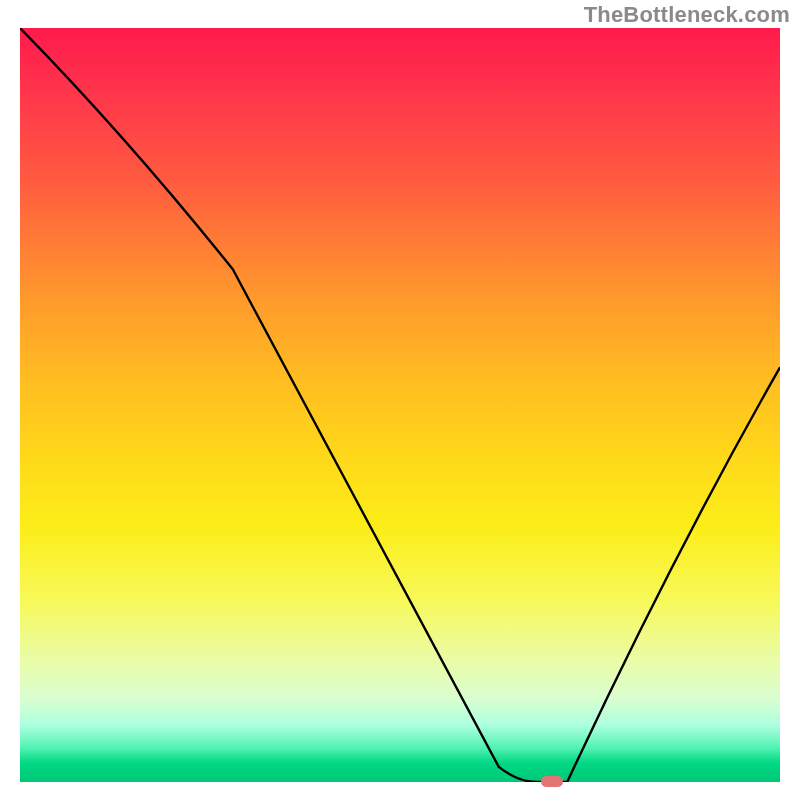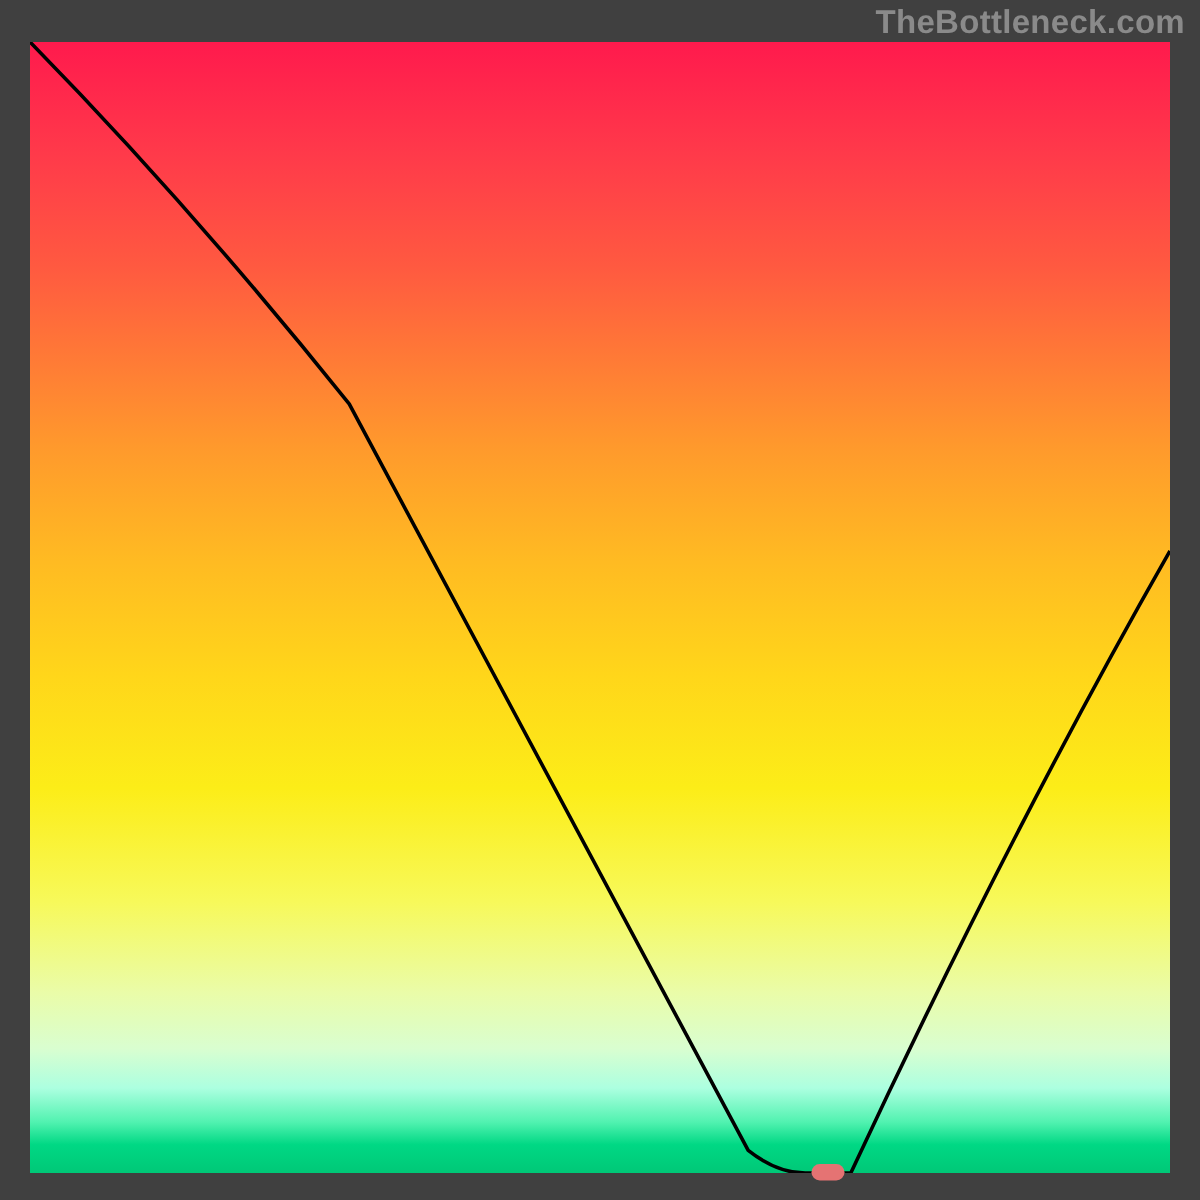--- a/index.html
+++ b/index.html
@@ -7,21 +7,21 @@
     padding: 0;
     width: 800px;
     height: 800px;
     background: #000;
     overflow: hidden;
   }
   .frame {
     position: relative;
     width: 800px;
     height: 800px;
-    background: #404040;
+    background: #ffffff;
   }
   .watermark {
     position: absolute;
     top: 2px;
     right: 10px;
     font-family: Arial, Helvetica, sans-serif;
     font-size: 22px;
     font-weight: 600;
     color: #8a8a8a;
     letter-spacing: 0.2px;

